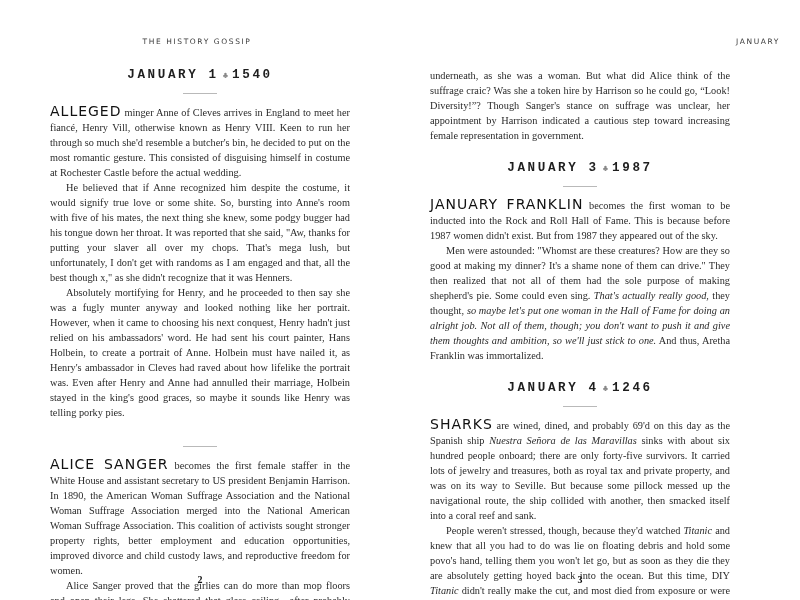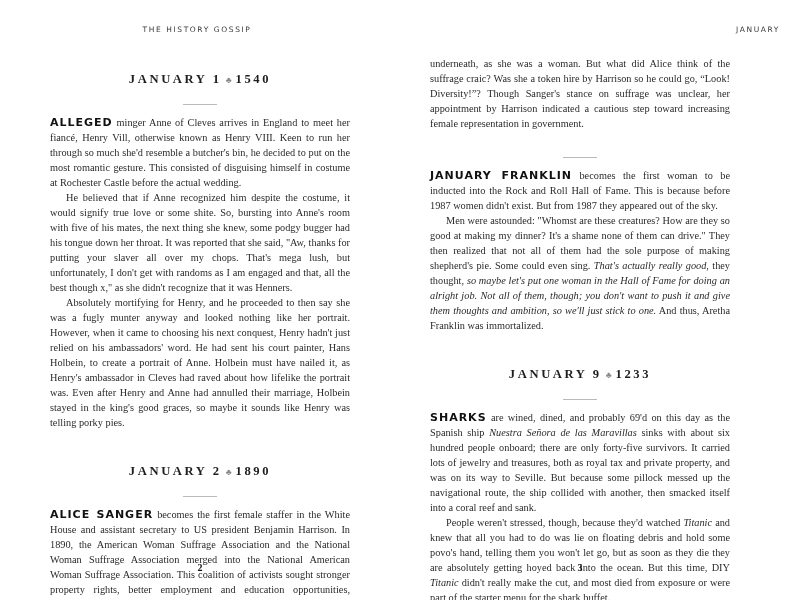--- a/index.html
+++ b/index.html
@@ -1,31 +1,31 @@
 <!DOCTYPE html>
 <html><head>
 <meta charset="utf-8">
 <style>
   html, body { margin:0; padding:0; background:#ffffff; }
   body { width:800px; height:600px; position:relative; overflow:hidden; color:#2a2a2a; font-family:"Liberation Serif", "DejaVu Serif", serif; }
-  .page { position:absolute; top:0; width:400px; height:576px; }
+  .page { position:absolute; top:12px; width:400px; height:576px; }
   .page.left { left:0; }
   .page.right { left:400px; }
   .running-head { position:absolute; top:25px; left:0; width:400px; text-align:center; font-family:"DejaVu Sans", sans-serif; font-size:7.5px; letter-spacing:1.6px; color:#3a3a3a; }
   .page.left .running-head { left:-3px; }
   .page.right .running-head { left:-20px;text-align:right; }
   .col { position:absolute; width:300px; font-size:10.3px; line-height:15px; text-align:justify; }
   .page.left .col { left:50px; }
   .page.right .col { left:30px; }
   .col p { margin:0; }
   .col p.indent { text-indent:16px;font-family:Liberation Serif, serif; }
-  .heading { text-align:center; font-family:Liberation Serif, serif; font-size:12.6px; letter-spacing:2.6px; color:#1e1e1e; margin:16px; line-height:16px; }
+  .heading { text-align:center; font-family:Liberation Mono, monospace; font-size:12.6px; letter-spacing:2.6px; color:#1e1e1e; margin:0; line-height:16px; }
   .heading .orn { font-size:9px; color:#888; letter-spacing:0; margin:0 4px; }
   .rule { width:34px; height:1px; background:#b9b9b9; margin:9px auto 10px auto; }
-  .lead { font-family:"DejaVu Sans", sans-serif; font-weight:bold; font-size:11px; letter-spacing:1px; color:#111; }
+  .lead { font-family:"DejaVu Sans", sans-serif; font-weight:normal; font-size:14px; letter-spacing:1px; color:#111; }
   .folio { position:absolute; top:562px; width:400px; text-align:center; font-size:10px; font-weight:bold; color:#111; }
   .page.left .folio { left:0; }
   .page.right .folio { left:-20px; }
   .sp2 { height:17px; }
 </style>
 </head>
 <body>
 
 <div class="page left">
   <div class="running-head">THE HISTORY GOSSIP</div>
@@ -33,45 +33,45 @@
   <div class="col" style="top:55px;">
     <h2 class="heading">
       <span>JANUARY 1</span><span class="orn">♣</span><span>1540</span>
     </h2>
     <div class="rule"></div>
     <p><span class="lead">ALLEGED</span><span> minger Anne of Cleves arrives in England to meet her fiancé, Henry Vill, otherwise known as Henry VIII. Keen to run her through so much she'd resemble a butcher's bin, he decided to put on the most romantic gesture. This consisted of disguising himself in costume at Rochester Castle before the actual wedding.</span></p>
     <p class="indent">He believed that if Anne recognized him despite the costume, it would signify true love or some shite. So, bursting into Anne's room with five of his mates, the next thing she knew, some podgy bugger had his tongue down her throat. It was reported that she said, "Aw, thanks for putting your slaver all over my chops. That's mega lush, but unfortunately, I don't get with randoms as I am engaged and that, all the best though x," as she didn't recognize that it was Henners.</p>
     <p class="indent">Absolutely mortifying for Henry, and he proceeded to then say she was a fugly munter anyway and looked nothing like her portrait. However, when it came to choosing his next conquest, Henry hadn't just relied on his ambassadors' word. He had sent his court painter, Hans Holbein, to create a portrait of Anne. Holbein must have nailed it, as Henry's ambassador in Cleves had raved about how lifelike the portrait was. Even after Henry and Anne had annulled their marriage, Holbein stayed in the king's good graces, so maybe it sounds like Henry was telling porky pies.</p>
 
     <div class="sp2"></div>
-    <h2 class="heading">
-      <span>JANUARY 2</span><span class="orn">♣</span><span>1890</span>
-    </h2>
     <div class="rule"></div>
     <p><span class="lead">ALICE SANGER</span><span> becomes the first female staffer in the White House and assistant secretary to US president Benjamin Harrison. In 1890, the American Woman Suffrage Association and the National Woman Suffrage Association merged into the National American Woman Suffrage Association. This coalition of activists sought stronger property rights, better employment and education opportunities, improved divorce and child custody laws, and reproductive freedom for women.</span></p>
     <p class="indent">Alice Sanger proved that the girlies can do more than mop floors and open their legs. She shattered that glass ceiling—after probably polishing it a bit from</p>
   </div>
 
   <div class="folio">2</div>
 </div>
 
 <div class="page right">
   <div class="running-head">JANUARY</div>
 
   <div class="col" style="top:56px;">
     <p>underneath, as she was a woman. But what did Alice think of the suffrage craic? Was she a token hire by Harrison so he could go, “Look! Diversity!”? Though Sanger's stance on suffrage was unclear, her appointment by Harrison indicated a cautious step toward increasing female representation in government.</p>
 
     <div class="sp2"></div>
+    <h2 class="heading">
+      <span>JANUARY 3</span><span class="orn">♣</span><span>1987</span>
+    </h2>
     <div class="rule"></div>
     <p><span class="lead">JANUARY FRANKLIN</span><span> becomes the first woman to be inducted into the Rock and Roll Hall of Fame. This is because before 1987 women didn't exist. But from 1987 they appeared out of the sky.</span></p>
     <p class="indent"><span>Men were astounded: "Whomst are these creatures? How are they so good at making my dinner? It's a shame none of them can drive." They then realized that not all of them had the sole purpose of making shepherd's pie. Some could even sing. </span><i>That's actually really good,</i><span> they thought, </span><i>so maybe let's put one woman in the Hall of Fame for doing an alright job. Not all of them, though; you don't want to push it and give them thoughts and ambition, so we'll just stick to one.</i><span> And thus, Aretha Franklin was immortalized.</span></p>
 
     <div class="sp2"></div>
     <h2 class="heading">
-      <span>JANUARY 9</span><span class="orn">♣</span><span>1233</span>
+      <span>JANUARY 4</span><span class="orn">♣</span><span>1246</span>
     </h2>
     <div class="rule"></div>
     <p><span class="lead">SHARKS</span><span> are wined, dined, and probably 69'd on this day as the Spanish ship </span><i>Nuestra Señora de las Maravillas</i><span> sinks with about six hundred people onboard; there are only forty-five survivors. It carried lots of jewelry and treasures, both as royal tax and private property, and was on its way to Seville. But because some pillock messed up the navigational route, the ship collided with another, then smacked itself into a coral reef and sank.</span></p>
     <p class="indent"><span>People weren't stressed, though, because they'd watched </span><i>Titanic</i><span> and knew that all you had to do was lie on floating debris and hold some povo's hand, telling them you won't let go, but as soon as they die they are absolutely getting hoyed back into the ocean. But this time, DIY </span><i>Titanic</i><span> didn't really make the cut, and most died from exposure or were part of the starter menu for the shark buffet.</span></p>
   </div>
 
   <div class="folio">3</div>
 </div>
 
 </body></html>

